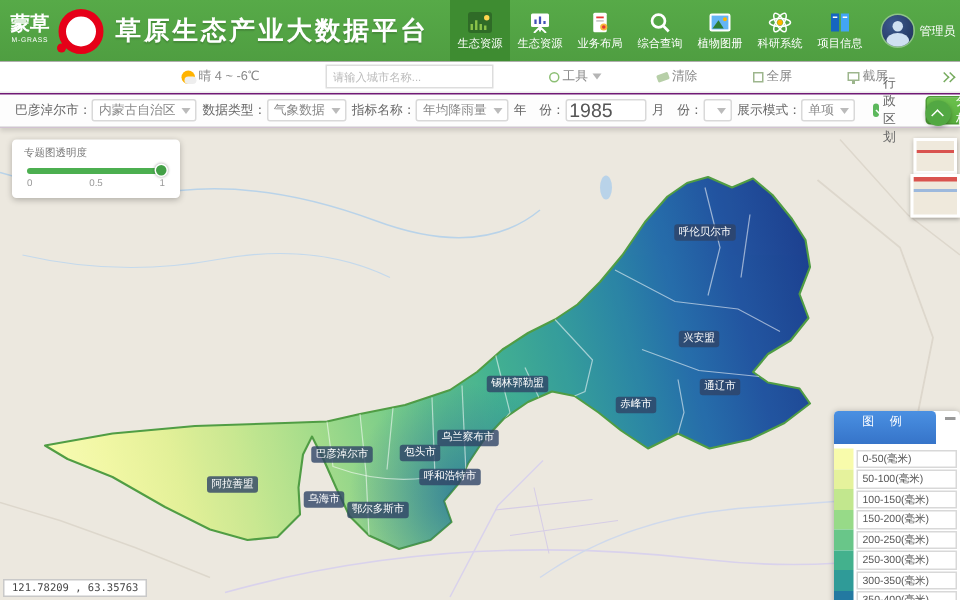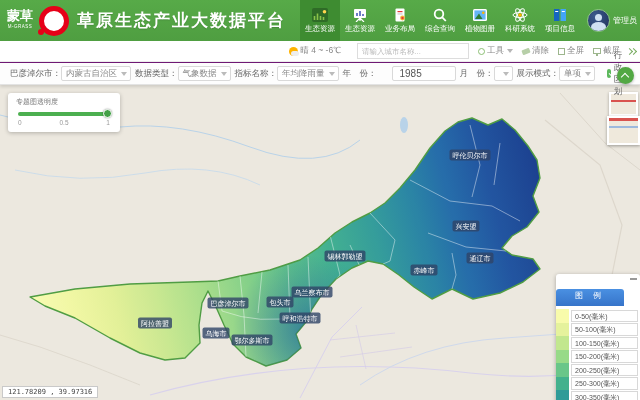--- a/index.html
+++ b/index.html
@@ -19,21 +19,21 @@
   .nav-item.active{background:#3e8c31;}
   .nav-item .nicon{height:15px;display:flex;align-items:center;}
   .nav-item .nlabel{color:#fff;font-size:7.5px;margin-top:2px;white-space:nowrap;}
   .user{position:absolute;right:3px;top:0;height:41px;display:flex;align-items:center;}
   .avatar{width:21px;height:21px;border-radius:50%;background:radial-gradient(circle at 35% 30%,#3c5a8f,#1d2e55);position:relative;overflow:hidden;border:1px solid #8fc487;}
   .avatar::before{content:"";position:absolute;left:7px;top:4px;width:7px;height:7px;border-radius:50%;background:#cfe0f2;}
   .avatar::after{content:"";position:absolute;left:3px;top:12px;width:15px;height:10px;border-radius:50%;background:#cfe0f2;}
   .user-name{color:#fff;font-size:8px;margin-left:3px;white-space:nowrap;}
 
   
-  .tb2{position:absolute;left:0;top:41px;width:640px;height:21px;background:#fff;border-bottom:1px solid #ececec;display:flex;align-items:center;justify-content:flex-end;font-size:8.5px;color:#888;box-sizing:border-box;padding-right:4px;}
+  .tb2{position:absolute;left:0;top:41px;width:640px;height:21px;background:#fff;border-bottom:1px solid #ececec;display:flex;align-items:center;justify-content:flex-end;font-size:8.5px;color:#888;box-sizing:border-box;padding-right:4px;gap:28px;}
   .tb2 .grp{display:flex;align-items:center;margin-left:9px;cursor:pointer;}
   .weather-icon{width:9px;height:9px;border-radius:50%;background:#ffb300;position:relative;margin-right:3px;}
   .weather-icon::after{content:"";position:absolute;left:2px;top:4px;width:8px;height:5px;background:#eee;border-radius:4px;}
   .search-box{width:102px;height:14px;border:1px solid #ddd;border-radius:0;font-size:7.5px;color:#666;padding:0 4px;margin-left:16px;outline:none;}
   .search-box::placeholder{color:#bbb;}
   .tool-ic{display:inline-block;margin-right:2px;}
   .gear{width:7px;height:7px;border:1.5px solid #8cbf74;border-radius:50%;box-sizing:border-box;}
   .eraser{width:8px;height:5px;background:#b7cfa8;transform:rotate(-20deg);border-radius:1px;}
   .fsq{width:7px;height:7px;border:1.2px solid #9db68d;box-sizing:border-box;}
   .shot{width:8px;height:6px;border:1.2px solid #9db68d;box-sizing:border-box;position:relative;}
@@ -41,21 +41,21 @@
   .caret-sm{width:0;height:0;border-left:3px solid transparent;border-right:3px solid transparent;border-top:4px solid #b5b5b5;margin-left:3px;}
   .dbl-chev{display:flex;margin-left:8px;}
   .dbl-chev i{display:block;width:4px;height:4px;border-top:1.4px solid #76ab5e;border-right:1.4px solid #76ab5e;transform:rotate(45deg);margin-left:-1px;}
 
   
   .tb3{position:absolute;left:0;top:63px;width:640px;height:22px;background:#fdfdfd;border-bottom:1px solid #e3e3e3;box-shadow:0 2px 3px rgba(0,0,0,.12);display:flex;align-items:center;font-size:8.5px;color:#666;box-sizing:border-box;padding-left:6px;z-index:5;}
   .flabel{white-space:nowrap;margin-left:4px;}
   .fselect{position:relative;height:15px;border:1px solid #d9d9d9;border-radius:2px;background:#fff;display:flex;align-items:center;padding:0 13px 0 4px;color:#888;white-space:nowrap;cursor:pointer;box-sizing:border-box;}
   .fselect .caret{position:absolute;right:3px;top:5px;width:0;height:0;border-left:3px solid transparent;border-right:3px solid transparent;border-top:4px solid #bbb;}
   .w1{width:72px;justify-content:center;}.w2{width:64px;}.w3{width:66px;}.w5{width:56px;}.w6{width:58px;}
-  .year-input{width:48px;height:13px;border:1px solid #d9d9d9;border-radius:2px;font-size:10px;color:#555;padding:0 7px;outline:none;margin-left:15px;}
+  .year-input{width:48px;height:13px;border:1px solid #d9d9d9;border-radius:2px;font-size:13px;color:#555;padding:0 2px;outline:none;}
   .chk{display:flex;align-items:center;margin-left:12px;cursor:pointer;}
   .chk-box{width:9px;height:9px;background:#5cb85c;border-radius:2px;position:relative;margin-right:3px;}
   .chk-box i{position:absolute;left:2px;top:2px;width:5px;height:2.5px;border-left:1.4px solid #fff;border-bottom:1.4px solid #fff;transform:rotate(-45deg);display:block;}
   .analyze-btn{margin-left:14px;height:17px;background:linear-gradient(#6cc24d,#57ad3d);border-radius:3px;color:#fff;display:flex;align-items:center;padding:0 10px;cursor:pointer;border:1px solid #4d9c36;}
   .clock{width:8px;height:8px;border:1.3px solid #fff;border-radius:50%;position:relative;margin-right:4px;box-sizing:border-box;}
   .clock::after{content:"";position:absolute;left:2.3px;top:1px;width:1.2px;height:2.5px;background:#fff;}
 
   .collapse-btn{position:absolute;right:6px;top:67px;width:17px;height:17px;border-radius:50%;background:#52a843;box-shadow:0 1px 3px rgba(0,0,0,.3);z-index:6;cursor:pointer;}
   .collapse-btn i{position:absolute;left:5px;top:7px;display:block;width:5px;height:5px;border-top:1.6px solid #fff;border-left:1.6px solid #fff;transform:rotate(45deg);}
 
@@ -66,21 +66,21 @@
 
   
   .op-panel{position:absolute;left:8px;top:8px;width:112px;height:39px;background:#fff;border-radius:3px;box-shadow:0 1px 4px rgba(0,0,0,.25);}
   .op-title{font-size:7px;color:#777;padding:4px 0 0 8px;}
   .op-track{position:relative;height:4px;background:#4caf50;border-radius:2px;margin:5px 12px 0 10px;cursor:pointer;}
   .op-handle{position:absolute;right:-4px;top:-3px;width:9px;height:9px;background:#43a047;border:1.5px solid #fff;border-radius:50%;box-shadow:0 0 2px rgba(0,0,0,.4);cursor:pointer;box-sizing:border-box;}
   .op-ticks{display:flex;justify-content:space-between;font-size:6.5px;color:#999;margin:3px 10px 0 10px;}
 
   
   .legend{position:absolute;left:556px;top:189px;width:84px;background:#fff;box-shadow:0 1px 4px rgba(0,0,0,.3);border-radius:3px 3px 0 0;padding-bottom:4px;}
-  .legend-hd{width:68px;height:17px;background:linear-gradient(#4a90e2,#3674c9);border-radius:3px 3px 0 0;color:#fff;font-size:8px;letter-spacing:4px;text-align:center;line-height:13px;margin-top:15px;}
+  .legend-hd{width:68px;height:22px;background:linear-gradient(#4a90e2,#3674c9);border-radius:3px 3px 0 0;color:#fff;font-size:8px;letter-spacing:4px;text-align:center;line-height:13px;}
   .legend-min{position:absolute;right:3px;top:4px;width:7px;height:2px;background:#999;cursor:pointer;}
   .legend-rows{margin-top:3px;}
   .lrow{display:flex;align-items:stretch;height:13.5px;}
   .lswatch{width:13px;}
   .llabel{flex:1;border:1px solid #d8d8d8;background:#fff;font-size:7px;color:#555;line-height:11px;padding-left:3px;margin:0.5px 2px 0.5px 2px;white-space:nowrap;}
 
   
   .coords{position:absolute;left:2px;bottom:2px;background:#fff;border:1px solid #c9c9c9;font-family:"DejaVu Sans Mono",monospace;font-size:7px;color:#444;padding:1px 5px;}
 
   
@@ -392,16 +392,16 @@
     </div>
 
     <div class="thumb1">
         <i></i>
       </div>
     <div class="thumb2">
         <i></i>
         <b></b>
       </div>
 
-    <div class="coords">121.78209 , 39.97316</div>
+    <div class="coords">121.78209 , 63.35763</div>
   </div>
 
 </div>
 
 </body></html>

